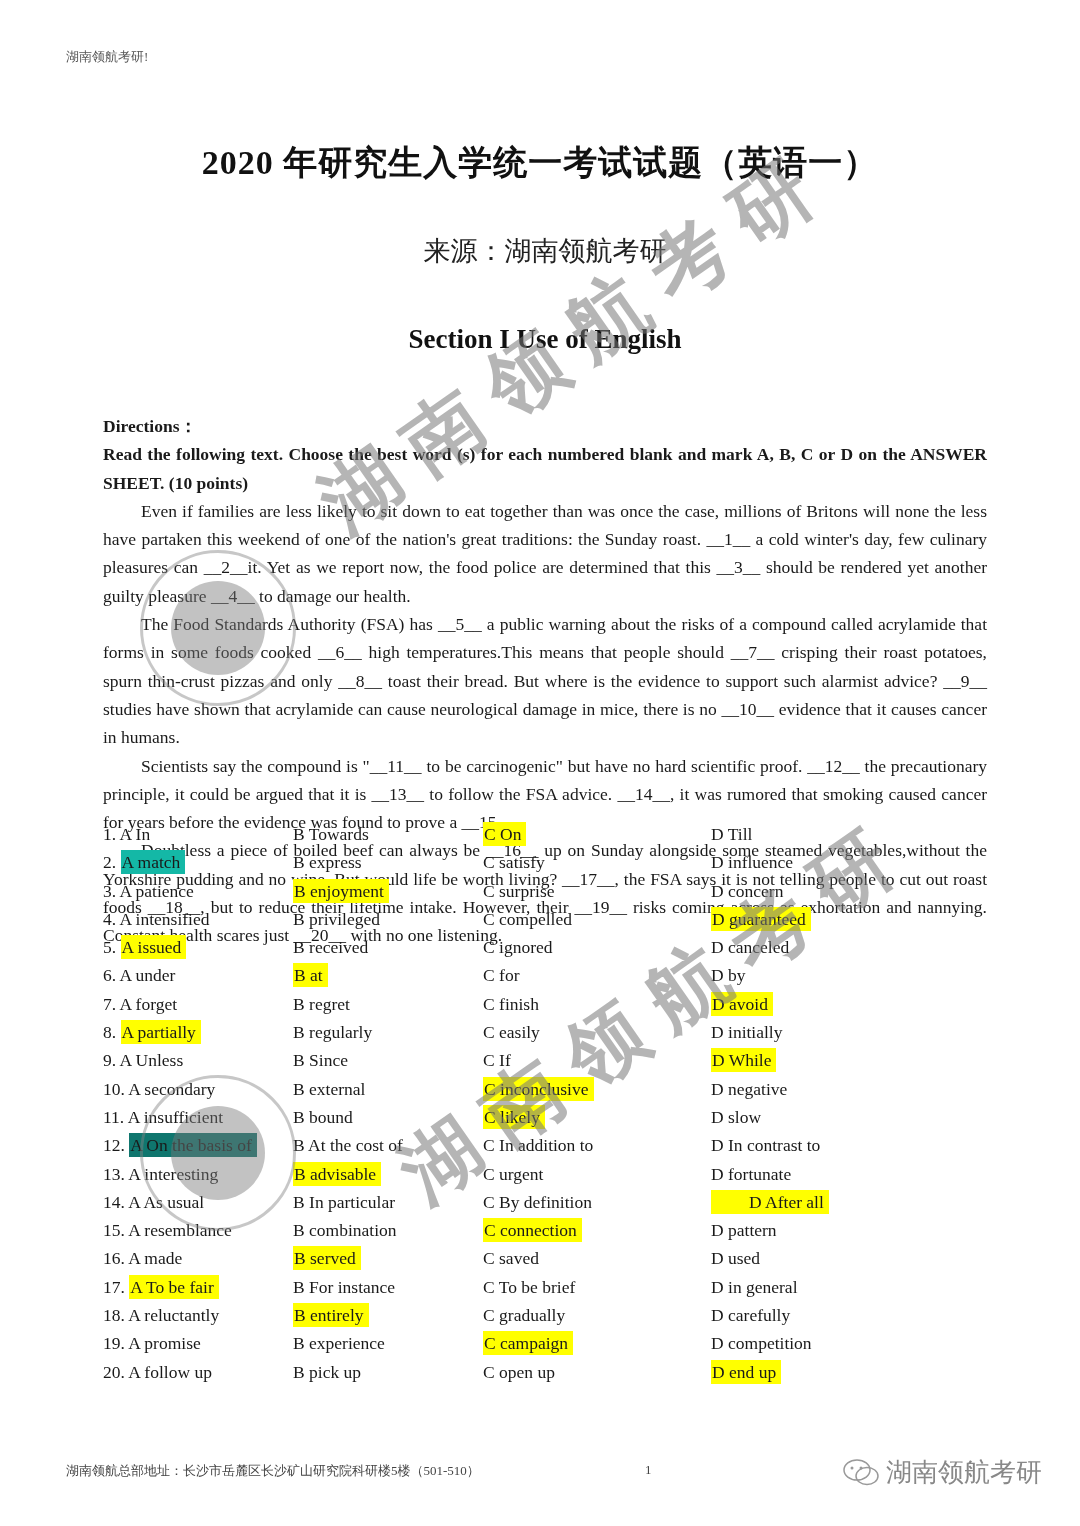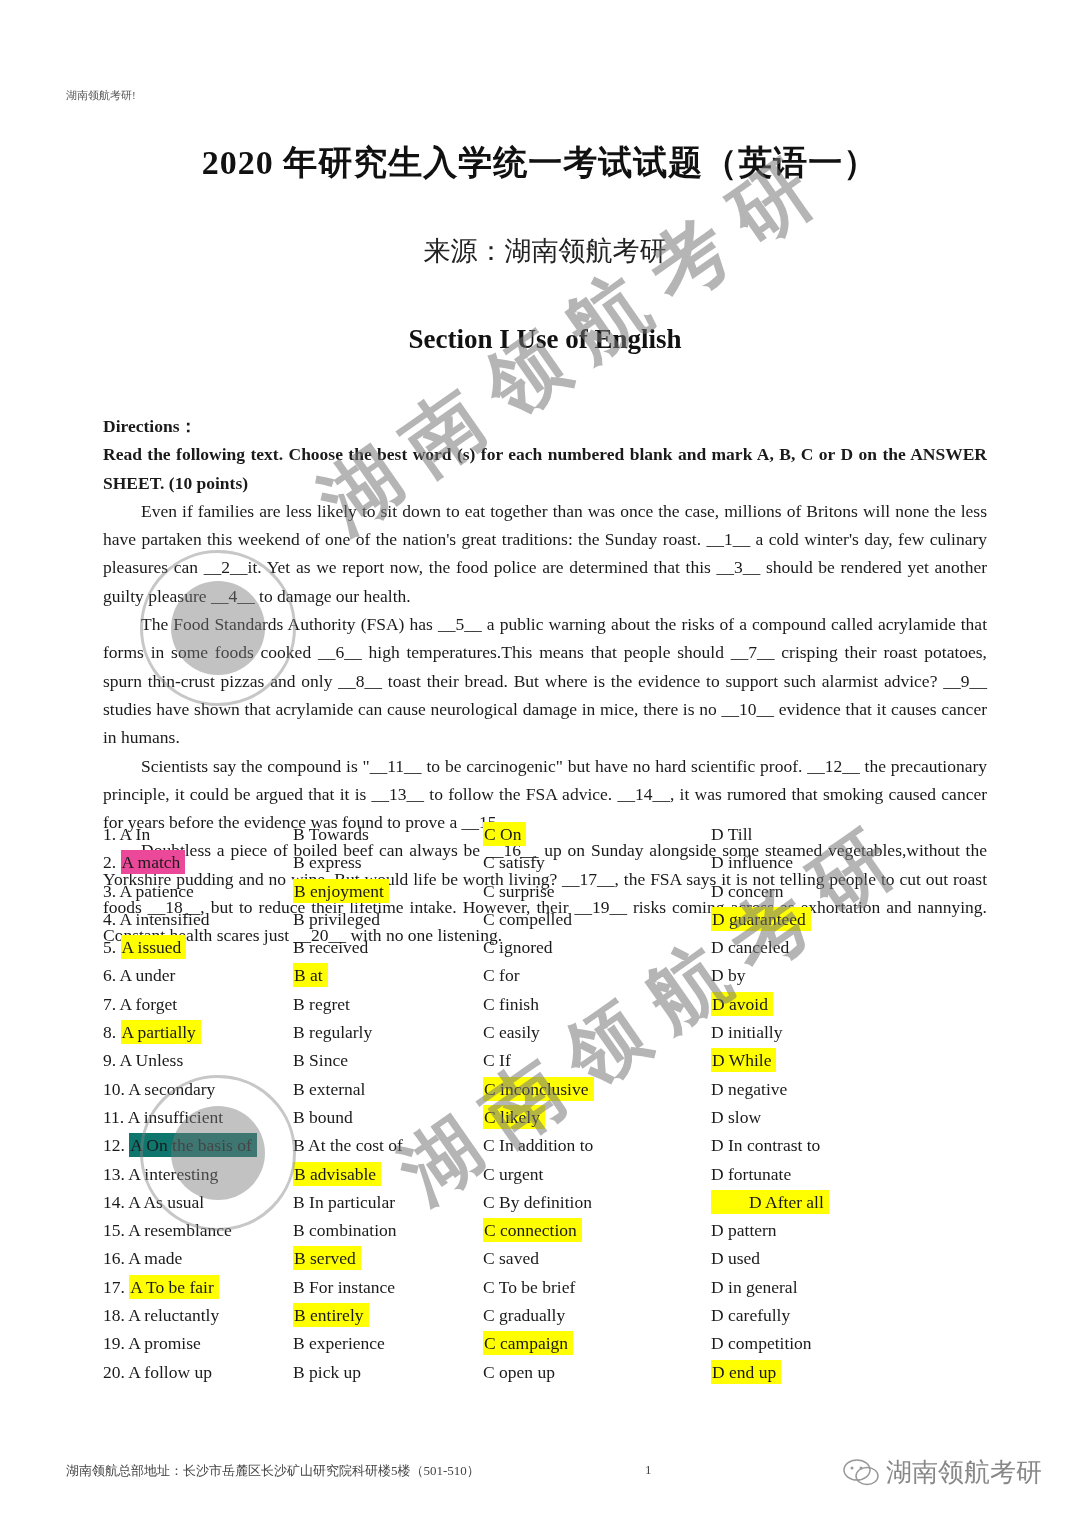--- a/index.html
+++ b/index.html
@@ -1,21 +1,21 @@
 <!DOCTYPE html>
 <html><head>
   <meta charset="utf-8">
   <style>
     html, body { margin: 0; padding: 0; background: #ffffff; }
     body {
       width: 1080px; height: 1526px; position: relative; overflow: hidden;
       font-family: "Liberation Serif", "DejaVu Serif", serif; color: #1a1a1a;
     }
     .header-note {
-      position: absolute; left: 66px; top: 48px; font-size: 11px; color: #555; margin-top: 40px;
+      position: absolute; left: 66px; top: 48px; font-size: 13px; color: #555;
     }
     .title {
       position: absolute; left: 0; width: 1080px; top: 140px; text-align: center;
       font-size: 34px; font-weight: bold; letter-spacing: 1px; color: #111;
     }
     .source {
       position: absolute; left: 0; width: 1090px; top: 233px; text-align: center;
       font-size: 27px; color: #222;
     }
     .section-title {
@@ -91,21 +91,21 @@
 </div>
 
 <div class="options" id="options">
     <div class="opt-row">
       <div class="opt-col-a"><span class="opt-num">1.</span> <span>A In</span></div>
       <div class="opt-col-b"><span>B Towards</span></div>
       <div class="opt-col-c"><span class="hl" style="background: rgb(255, 255, 0);">C On</span></div>
       <div class="opt-col-d"><span>D Till</span></div>
     </div>
     <div class="opt-row">
-      <div class="opt-col-a"><span class="opt-num">2.</span> <span class="hl" style="background: #ec4899;">A match</span></div>
+      <div class="opt-col-a"><span class="opt-num">2.</span> <span class="hl" style="background: #14b8a6;">A match</span></div>
       <div class="opt-col-b"><span>B express</span></div>
       <div class="opt-col-c"><span>C satisfy</span></div>
       <div class="opt-col-d"><span>D influence</span></div>
     </div>
     <div class="opt-row">
       <div class="opt-col-a"><span class="opt-num">3.</span> <span>A patience</span></div>
       <div class="opt-col-b"><span class="hl" style="background: rgb(255, 255, 0);">B enjoyment</span></div>
       <div class="opt-col-c"><span>C surprise</span></div>
       <div class="opt-col-d"><span>D concern</span></div>
     </div>

